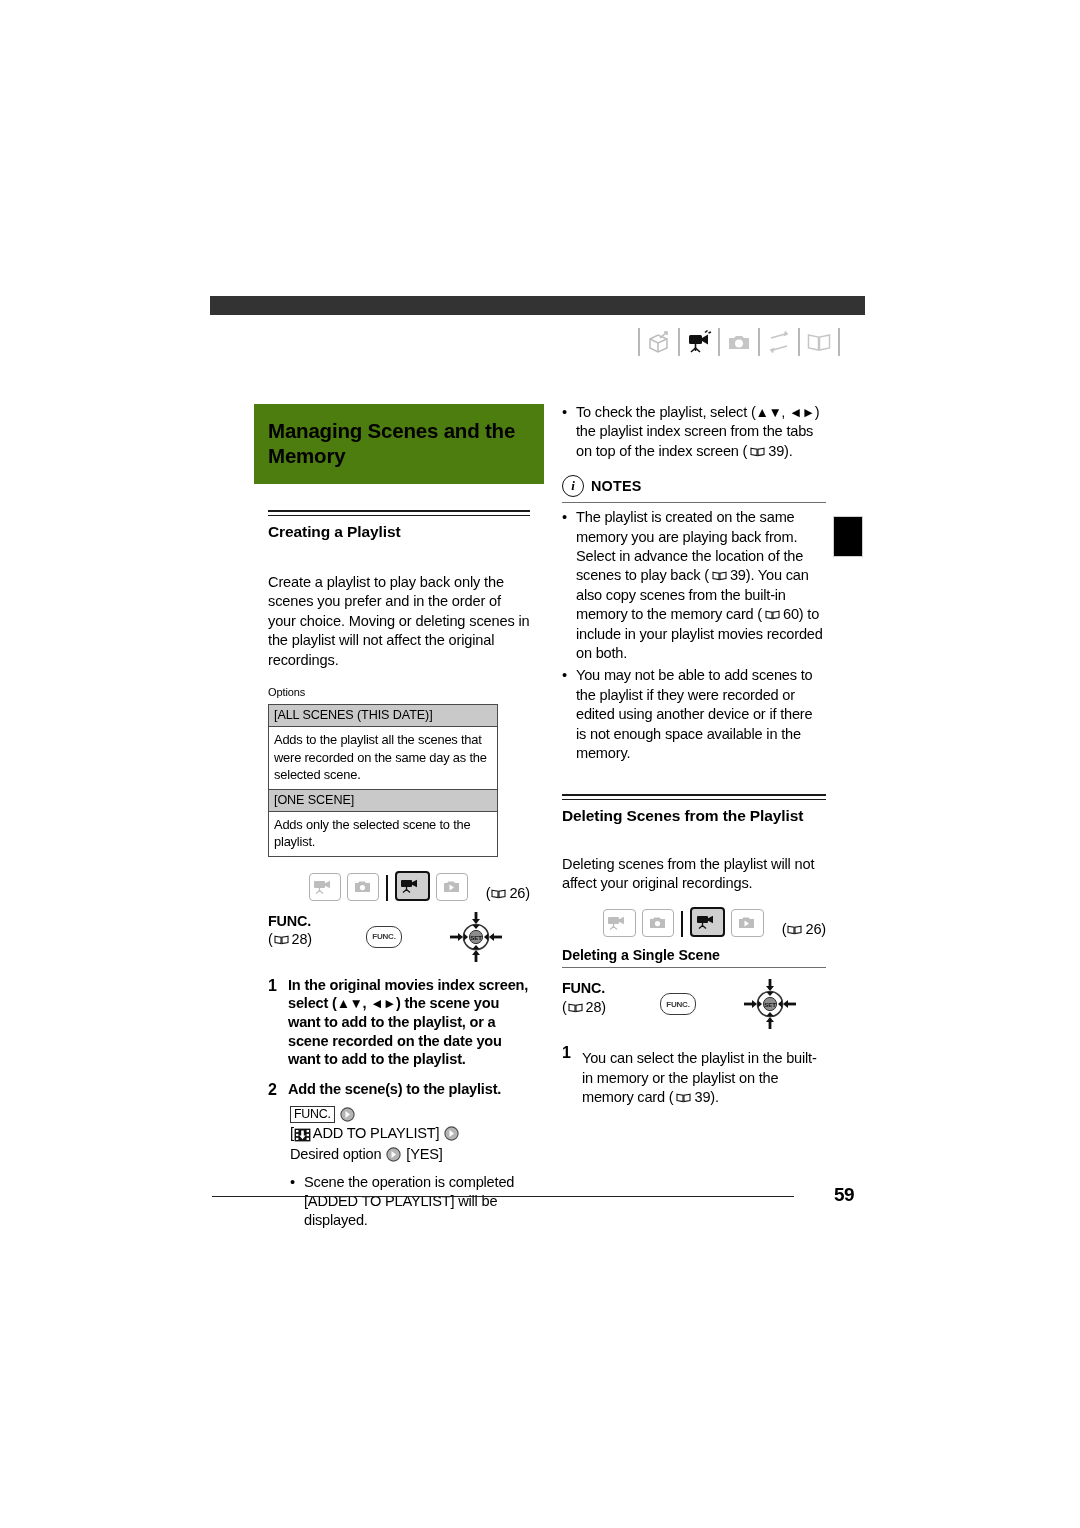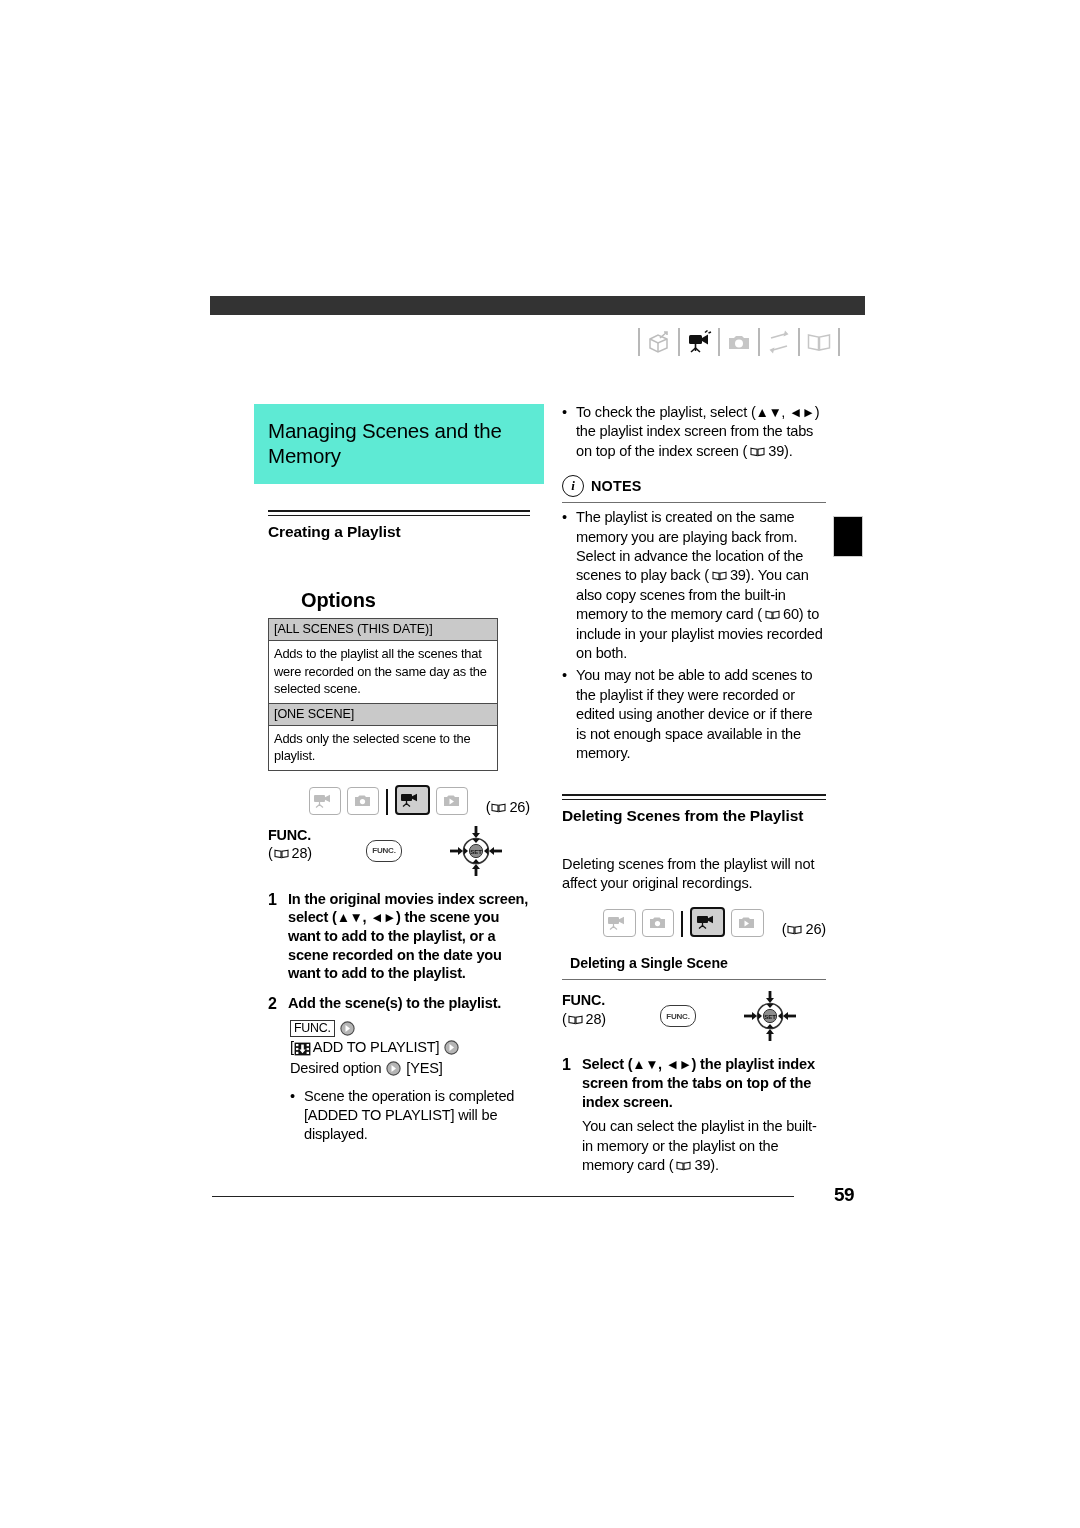--- a/index.html
+++ b/index.html
@@ -66,26 +66,26 @@
   }
   .col-right {
     position: absolute;
     left: 562px;
     top: 400px;
     width: 264px;
   }
 
   
   .section-title {
-    background: #5eead4;
+    background: #4d7c0f;
     padding: 14px 14px 16px 14px;
     margin-left: -14px;
     width: 262px;
     box-sizing: content-box;
-    font-weight: normal;
+    font-weight: bold;
     font-size: 20.5px;
     line-height: 1.22;
     letter-spacing: -0.2px;
   }
 
   
   .rule-double {
     border-top: 2.5px solid #1a1a1a;
     border-bottom: 1.2px solid #1a1a1a;
     height: 3px;
@@ -99,34 +99,33 @@
   }
   .rule-single {
     border-bottom: 1.3px solid #6f6f6f;
     height: 0;
     margin: 4px 0 9px 0;
   }
   .h3 {
     font-weight: bold;
     font-size: 14.2px;
     letter-spacing: -0.1px;
-    margin: 8px;
+    margin: 0;
   }
 
   
   .body {
     font-size: 14.6px;
     line-height: 1.33;
     letter-spacing: -0.15px;
   }
   .label-bold {
-    font-weight: bold;
-    font-size: 20px;
+    font-weight: normal;
+    font-size: 11px;
     letter-spacing: -0.1px;
-    margin-left: 33px;
   }
 
   
   .opt-table {
     border: 1.3px solid #4a4a4a;
     width: 230px;
     box-sizing: border-box;
     margin-top: 6px;
   }
   .opt-head {
@@ -423,20 +422,21 @@
 
     <div class="section-title">Managing Scenes and the Memory</div>
 
     <div style="height:26px"></div>
 
     <div class="rule-double"></div>
     <div class="h2">Creating a Playlist</div>
 
     <div style="height:28px"></div>
 
+    <div class="body">Create a playlist to play back only the scenes you prefer and in the order of your choice. Moving or deleting scenes in the playlist will not affect the original recordings.</div>
 
     <div style="height:16px"></div>
 
     <div class="label-bold">Options</div>
 
     <div class="opt-table">
       <div class="opt-head">[ALL SCENES (THIS DATE)]</div>
       <div class="opt-body">Adds to the playlist all the scenes that were recorded on the same day as the selected scene.</div>
       <div class="opt-head">[ONE SCENE]</div>
       <div class="opt-body last">Adds only the selected scene to the playlist.</div>
@@ -683,21 +683,20 @@
             <rect x="2" y="24.6" width="9" height="2.8" fill="#111"></rect>
           <path d="M41 26 L46 22 L46 30 Z" fill="#111"></path>
             <rect x="45" y="24.6" width="9" height="2.8" fill="#111"></rect>
         </svg>
       </div>
     </div>
 
     <div class="step">
       <div class="step-num">1</div>
       <div>
-        <div class="step-text"><span>Select (</span><span class="arrows">▲▼</span><span>, </span><span class="arrows">◄►</span><span>) the playlist index screen from the tabs on top of the index screen.</span></div>
         <div class="step-sub"><span>You can select the playlist in the built-in memory or the playlist on the memory card (</span><svg width="15" height="11" viewBox="0 0 15 11" style="vertical-align:-1px;margin:0 3px">
               <g fill="none" stroke="#111" stroke-width="1.1">
                 <path d="M1 2.2 L7 3.2 L7 9.6 L1 8.6 Z"></path>
                 <path d="M14 2.2 L8 3.2 L8 9.6 L14 8.6 Z"></path>
               </g>
             </svg><span>39</span><span>).</span></div>
       </div>
     </div>
 
   </div>

